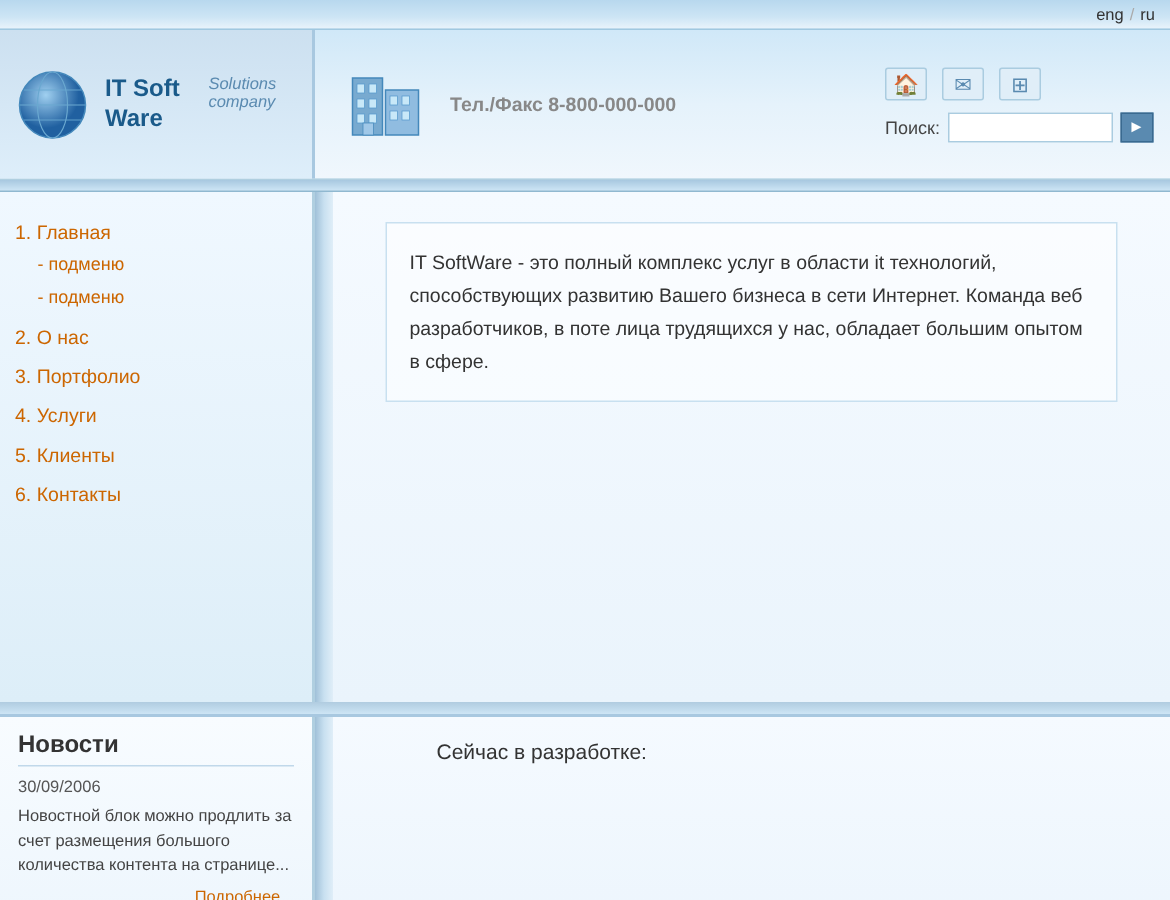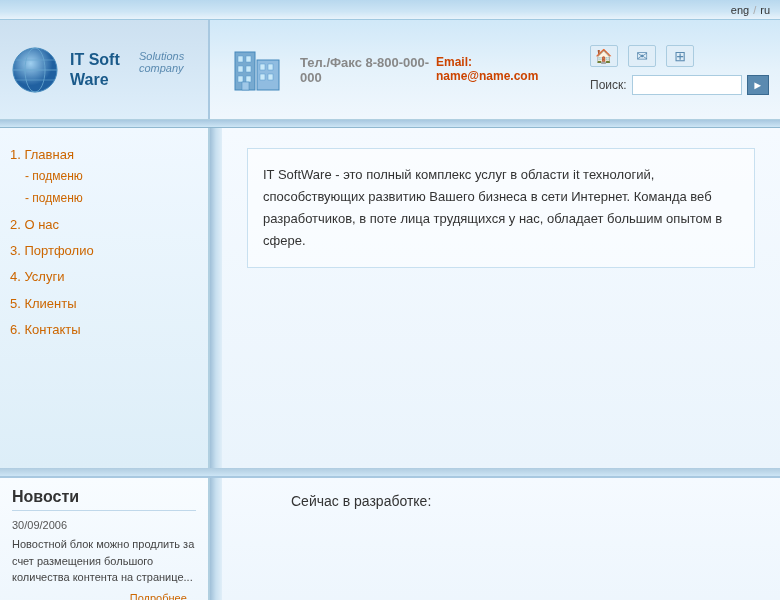--- a/index.html
+++ b/index.html
@@ -205,21 +205,21 @@
     .nav-sub {
       padding-left: 15px;
     }
     .nav-sub .nav-link {
       font-size: 12px;
     }
 
     
     .content-area {
       flex: 1;
-      padding: 20px 25px;
+      padding: 20px 35px;
       background: linear-gradient(180deg, #f5faff 0%, #eaf4fc 100%);
     }
     .content-text {
       font-size: 13px;
       color: #333;
       line-height: 1.7;
       border: 1px solid #c8e0f0;
       padding: 15px;
       background: rgba(255,255,255,0.5);
     }
@@ -333,24 +333,20 @@
       <rect x="8" y="34" width="5" height="6" fill="#c8e8f8" stroke="#5599cc" stroke-width="0.5"></rect>
       <rect x="16" y="34" width="5" height="6" fill="#c8e8f8" stroke="#5599cc" stroke-width="0.5"></rect>
       <rect x="30" y="22" width="5" height="6" fill="#c8e8f8" stroke="#5599cc" stroke-width="0.5"></rect>
       <rect x="38" y="22" width="5" height="6" fill="#c8e8f8" stroke="#5599cc" stroke-width="0.5"></rect>
       <rect x="30" y="32" width="5" height="6" fill="#c8e8f8" stroke="#5599cc" stroke-width="0.5"></rect>
       <rect x="38" y="32" width="5" height="6" fill="#c8e8f8" stroke="#5599cc" stroke-width="0.5"></rect>
       <rect x="12" y="40" width="7" height="8" fill="#a0c8e8" stroke="#4488bb" stroke-width="0.5"></rect>
     </svg>
     <div class="contact-info">
       <span class="contact-phone">Тел./Факс 8-800-000-000</span>
-      <span class="contact-email">
-        <span>Email:</span>
-        <span style="color:#cc4400; font-weight:bold">name@name.com</span>
-      </span>
     </div>
   </div>
 
   <div class="header-right">
     <div class="icon-row">
       <div class="icon-btn">🏠</div>
       <div class="icon-btn">✉</div>
       <div class="icon-btn">⊞</div>
     </div>
     <div class="search-row">

